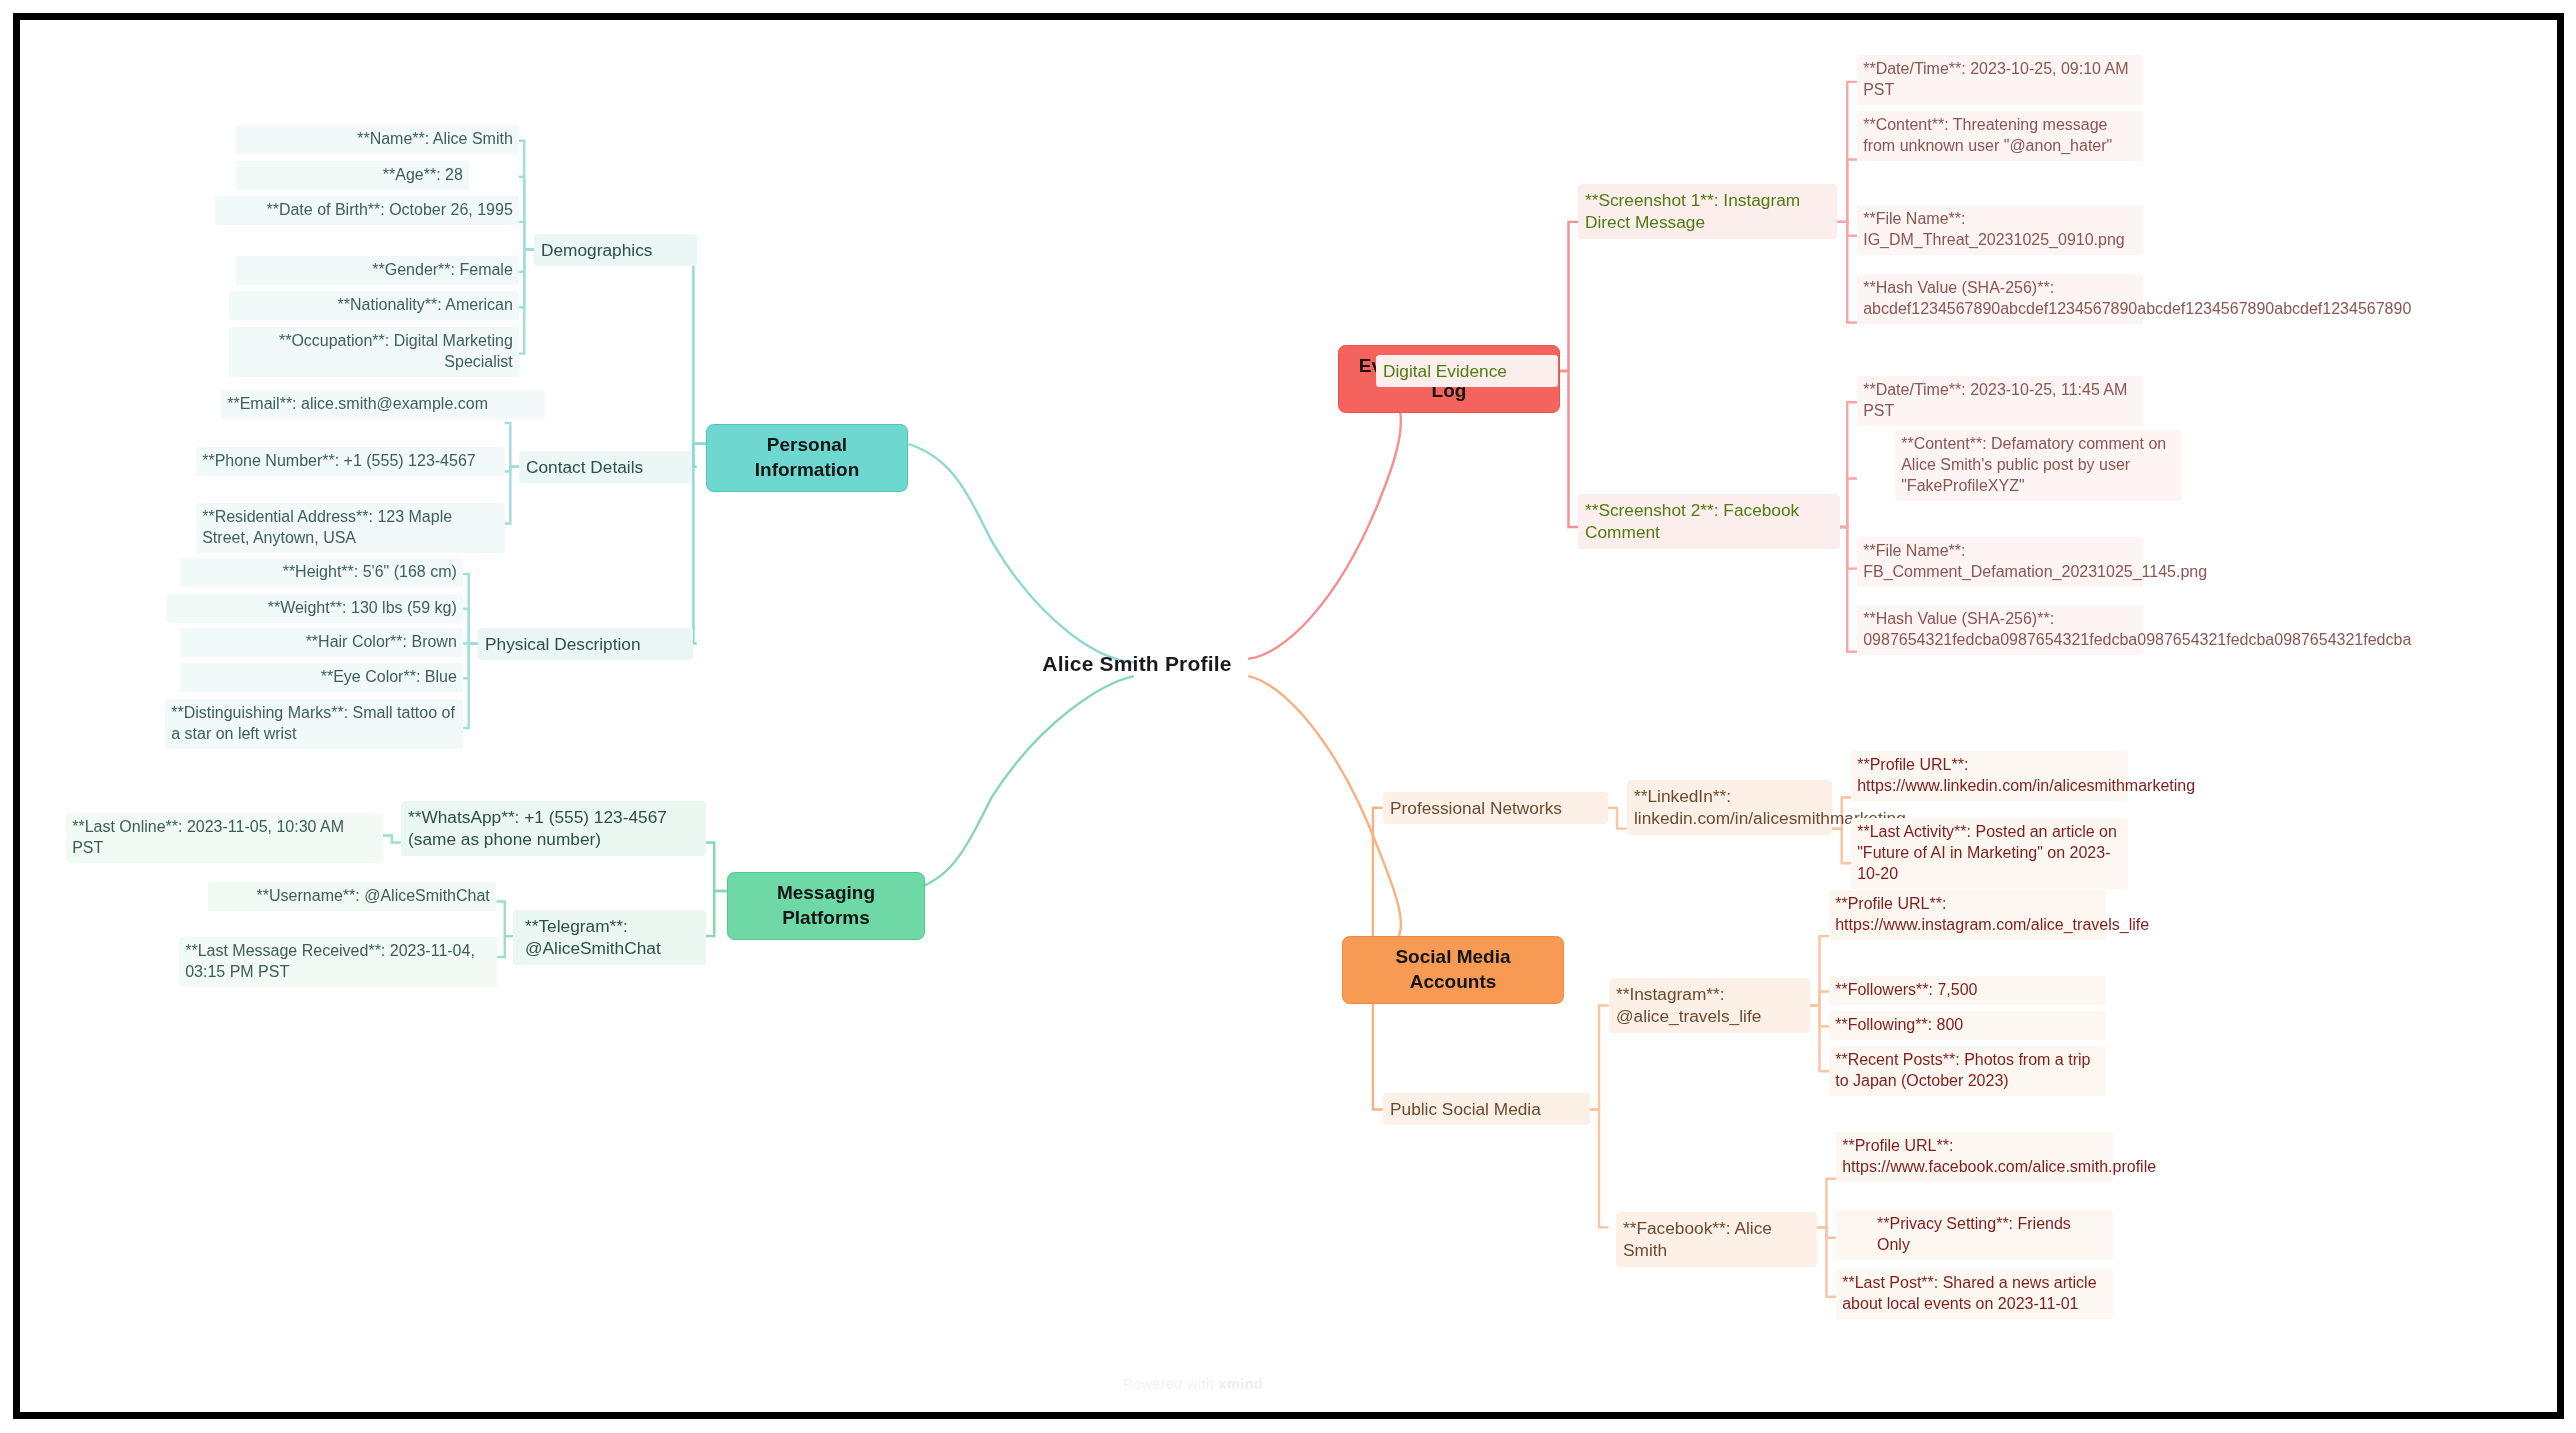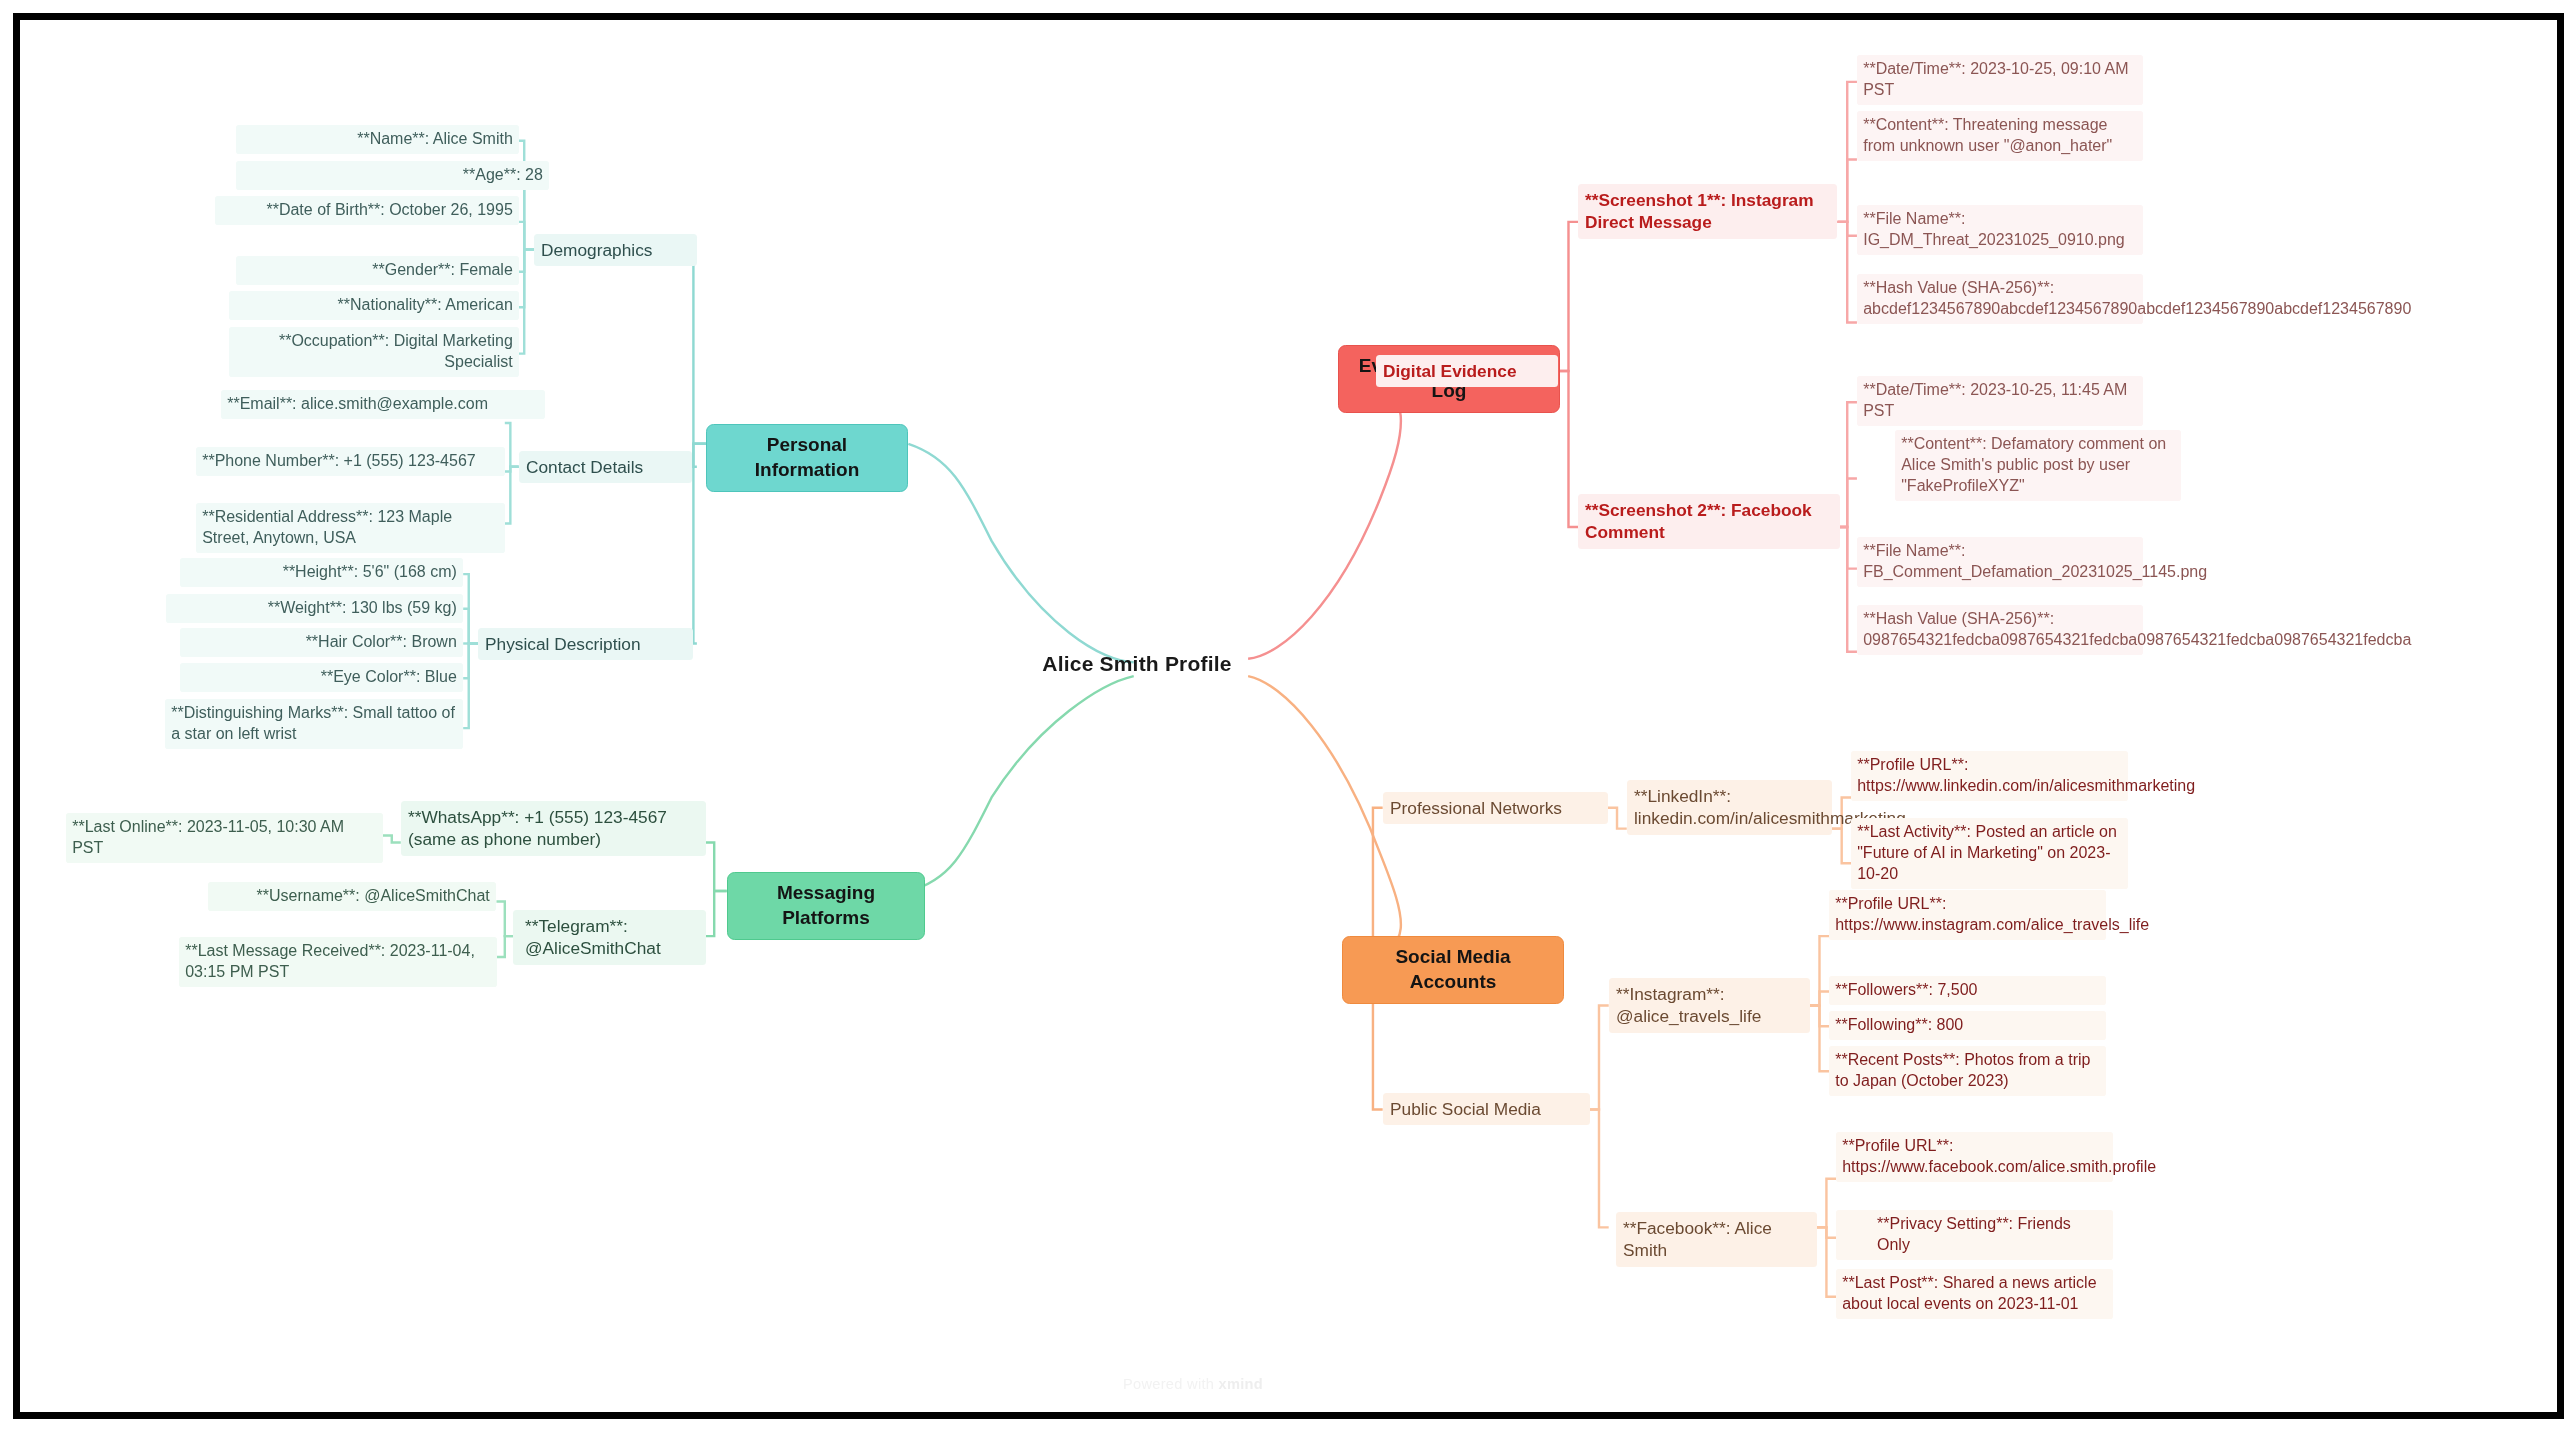--- a/index.html
+++ b/index.html
@@ -64,21 +64,21 @@
   .pill.orange { background: #f79a54; border: 1.4px solid #ef8a3e; }
 
   
   .branch {
     font-size: 17.3px;
     padding: 4.9px 7px;
     border-radius: 3.5px;
   }
   .branch.teal   { color: #2e4f4d; background: #eaf7f5; }
   .branch.green  { color: #2c4f3e; background: #ebf8f1; }
-  .branch.red    { color: #b91c1c; background: #fdeeee; font-weight: bold; }
+  .branch.red    { color: #4d7c0f; background: #fdeeee; }
   .branch.orange { color: #6b4a32; background: #fdf1e7; }
 
   
   .leaf {
     font-size: 16px;
     padding: 4.2px 6.2px;
     border-radius: 2.8px;
   }
   .leaf.teal   { color: #3f5e5b; background: #f1faf8; }
   .leaf.green  { color: #3d5e4e; background: #f1faf4; }
@@ -192,21 +192,21 @@
 
   <div class="node pill orange ta-c" style="left:1342px; top:936px; width:222px;">Social Media Accounts</div>
 
   <div class="node branch teal ta-l" style="left:534px; top:234px; width:163px;">Demographics</div>
 
   <div class="node branch teal ta-l" style="left:519px; top:451px; width:173px;">Contact Details</div>
 
   <div class="node branch teal ta-l" style="left:478px; top:628px; width:215px;">Physical Description</div>
 
   <div class="node leaf teal ta-r" style="left:236px; top:125px; width:283px;">**Name**: Alice Smith</div>
-  <div class="node leaf teal ta-r" style="left:236px; top:161px; width:313px;">**Age**: 28</div>
+  <div class="node leaf teal ta-r" style="left:236px; top:161px; width:233px;">**Age**: 28</div>
   <div class="node leaf teal ta-r" style="left:215px; top:196px; width:304px;">**Date of Birth**: October 26, 1995</div>
   <div class="node leaf teal ta-r" style="left:236px; top:256px; width:283px;">**Gender**: Female</div>
   <div class="node leaf teal ta-r" style="left:229px; top:291px; width:290px;">**Nationality**: American</div>
   <div class="node leaf teal ta-r" style="left:229px; top:327px; width:290px;padding-left:6px;">**Occupation**: Digital Marketing Specialist</div>
 
   <div class="node leaf teal ta-l" style="left:221px; top:390px; width:324px;">**Email**: alice.smith@example.com</div>
   <div class="node leaf teal ta-l" style="left:196px; top:447px; width:309px;">**Phone Number**: +1 (555) 123-4567</div>
   <div class="node leaf teal ta-l" style="left:196px; top:503px; width:309px;">**Residential Address**: 123 Maple Street, Anytown, USA</div>
 
   <div class="node leaf teal ta-r" style="left:180px; top:558px; width:283px;">**Height**: 5'6" (168 cm)</div>

